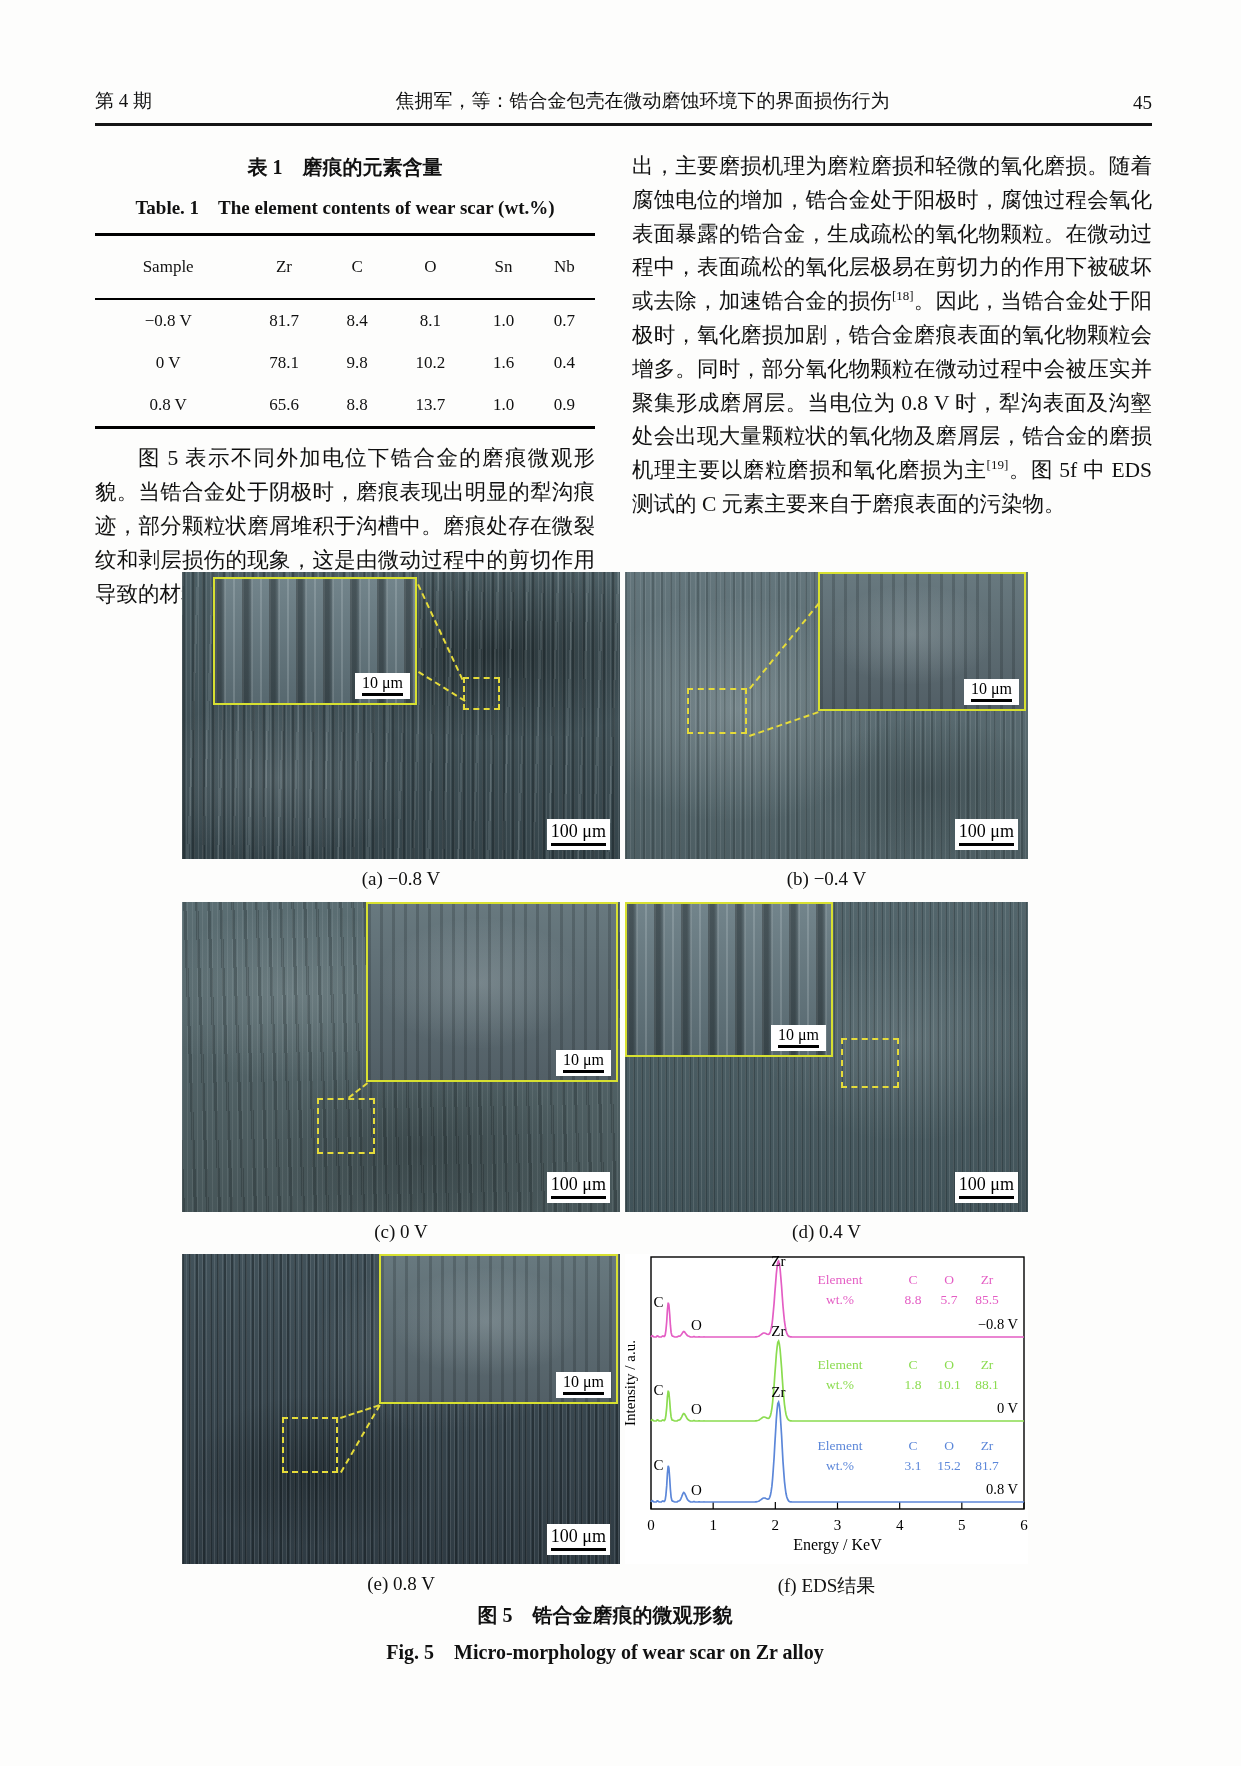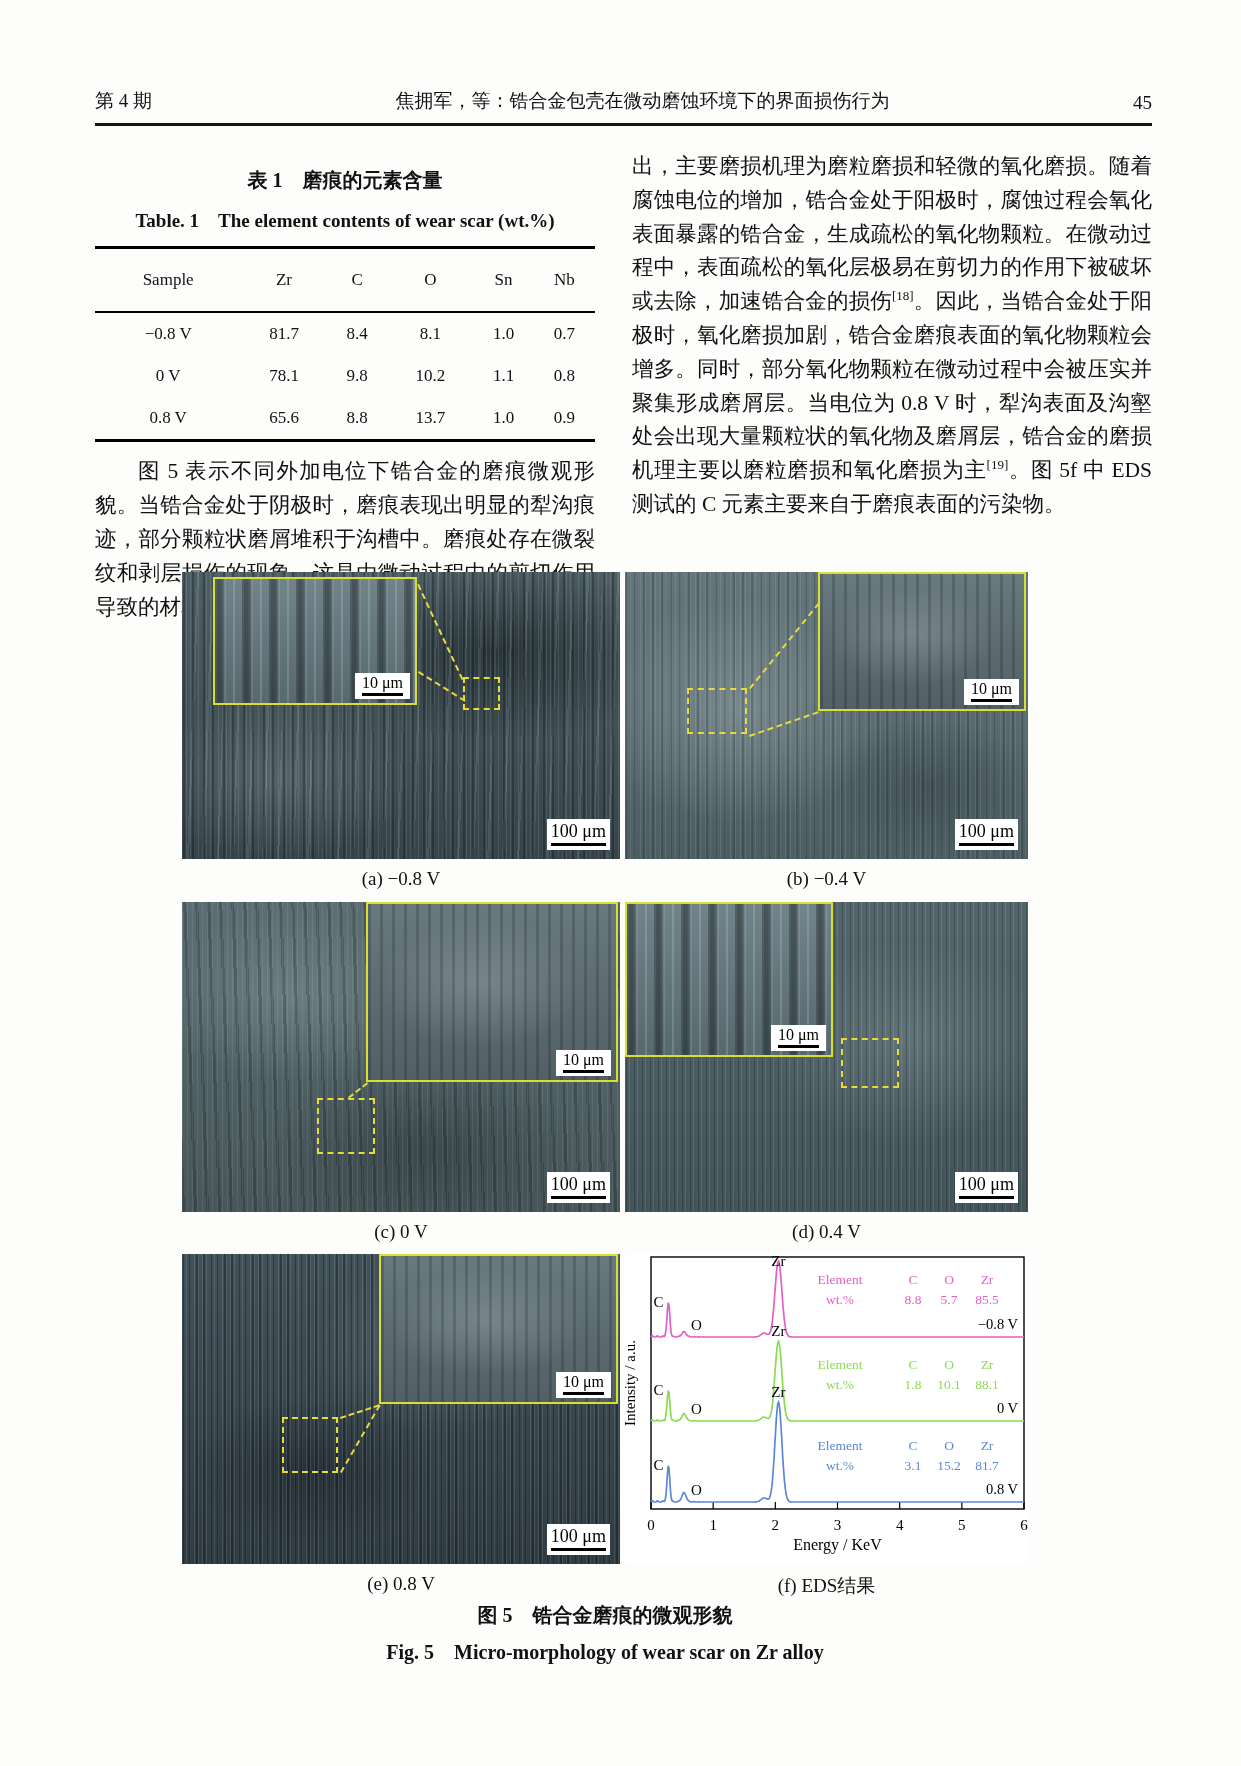--- a/index.html
+++ b/index.html
@@ -4,21 +4,21 @@
 <style>
   * { box-sizing: border-box; margin: 0; padding: 0; }
   html,body { width:1241px; height:1766px; background:#fdfdfc; }
   body { position:relative; font-family:"Liberation Serif", serif; color:#111; }
 
   .page-header { position:absolute; top:88px; left:95px; width:1057px;
     display:flex; justify-content:space-between; align-items:flex-end;
     font-size:19px; padding-bottom:9px; border-bottom:3px solid #151515; }
 
   .columns { position:absolute; top:150px; left:95px; width:1057px; display:flex; gap:37px; }
-  .col-left { width:500px;margin-top:13px; }
+  .col-left { width:500px; }
   .col-right { width:520px; }
 
   .tbl-title-cn { text-align:center; font-weight:bold; font-size:20px; margin:4px 0 14px; }
   .tbl-title-en { text-align:center; font-weight:bold; font-size:19px; margin-bottom:12px; }
   table.data { width:100%; border-collapse:collapse; border-top:3px solid #000; border-bottom:3px solid #000; font-size:17px; }
   table.data th { border-bottom:2px solid #000; font-weight:normal; padding:21px 0; text-align:center; }
   table.data td { padding:11px 0; text-align:center; }
 
   .para { font-size:21.5px; line-height:34px; text-align:justify; text-indent:2em; }
   .col-left .para { margin-top:12px; }
@@ -122,22 +122,22 @@
           <td>8.4</td>
           <td>8.1</td>
           <td>1.0</td>
           <td>0.7</td>
         </tr>
         <tr>
           <td>0 V</td>
           <td>78.1</td>
           <td>9.8</td>
           <td>10.2</td>
-          <td>1.1</td>
-          <td>0.8</td>
+          <td>1.6</td>
+          <td>0.4</td>
         </tr>
         <tr>
           <td>0.8 V</td>
           <td>65.6</td>
           <td>8.8</td>
           <td>13.7</td>
           <td>1.0</td>
           <td>0.9</td>
         </tr>
       </tbody>

